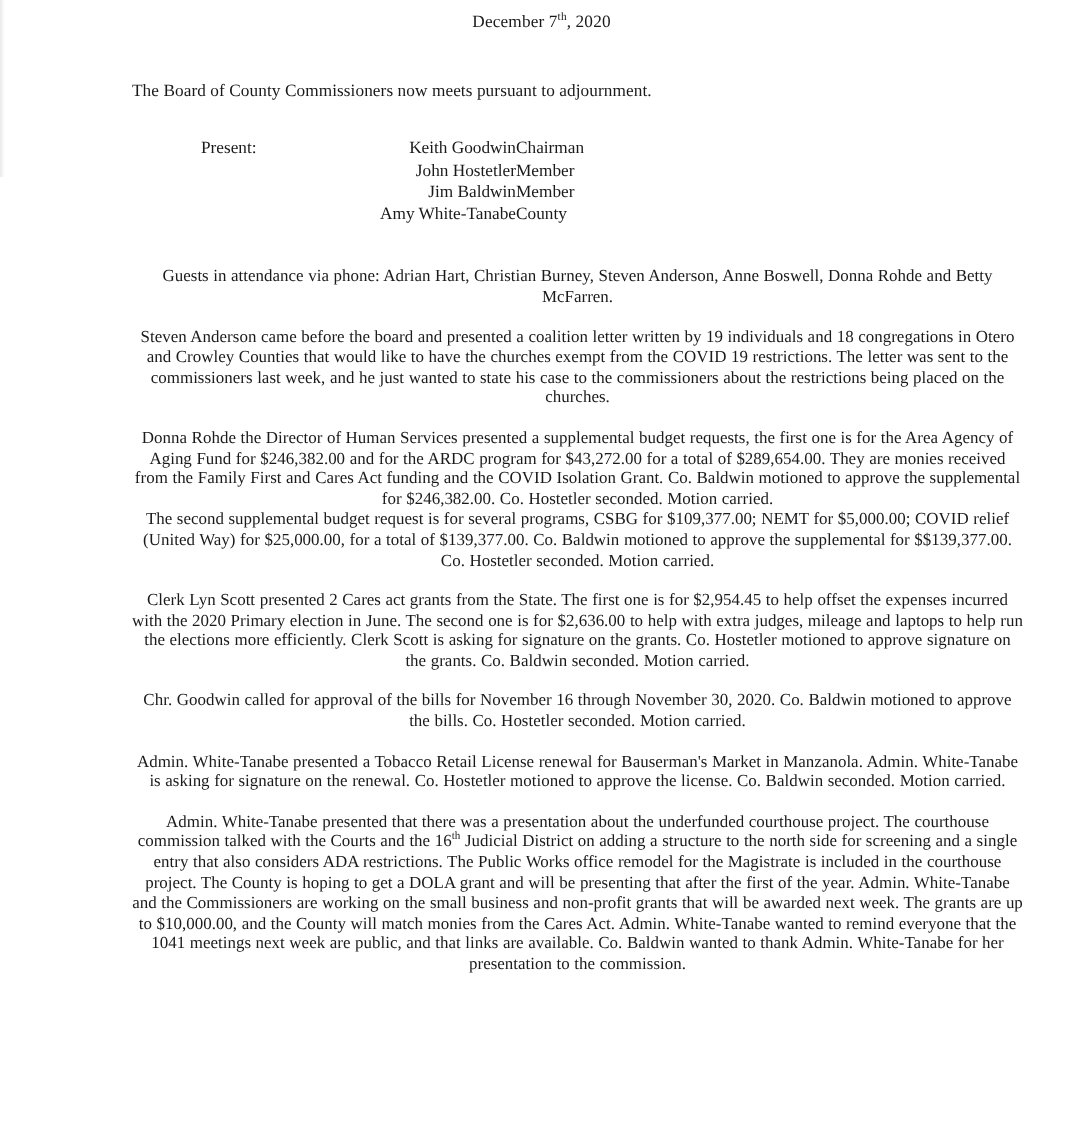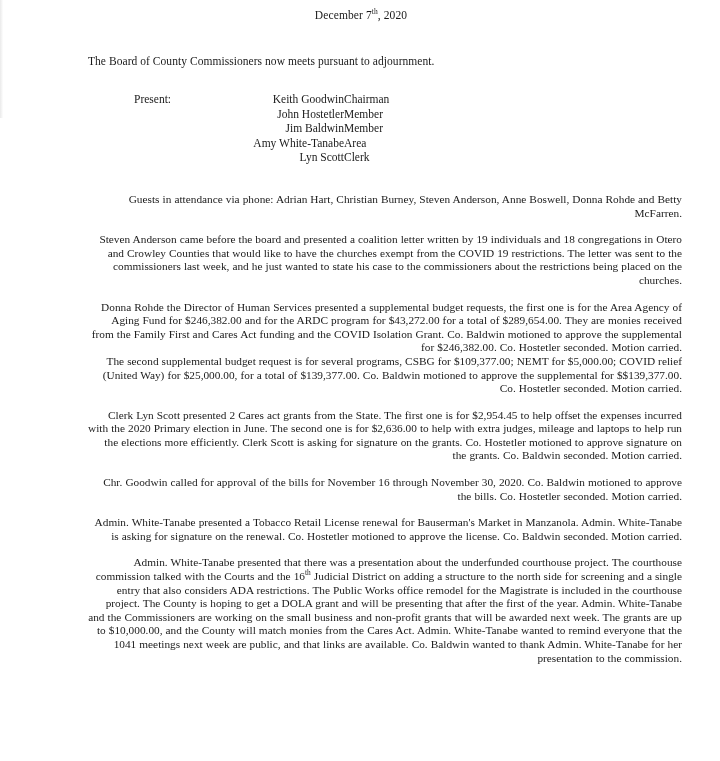--- a/index.html
+++ b/index.html
@@ -76,21 +76,21 @@
   .present-role {
     flex: 1 1 auto;
   }
   .paras {
     margin-top: 28px;
   }
   p.para {
     font-size: 11.3px;
     line-height: 13.6px;
     margin: 0 0 13px 0;
-    text-align: right;
+    text-align: center;
     letter-spacing: 0.01px;
     word-spacing: 0.2px;
   }
   p.para sup {
     font-size: 7.4px;
     vertical-align: super;
     line-height: 0;
   }
   p.para.tight {
     margin-bottom: 13px;
@@ -121,26 +121,21 @@
         <span class="present-role">Member</span>
       </div>
       <div class="present-row">
         <span class="present-label"></span>
         <span class="present-name">Jim Baldwin</span>
         <span class="present-role">Member</span>
       </div>
       <div class="present-row">
         <span class="present-label"></span>
         <span class="present-name">Amy White-Tanabe</span>
-        <span class="present-role">Area</span>
-      </div>
-      <div class="present-row">
-        <span class="present-label"></span>
-        <span class="present-name">Lyn Scott</span>
-        <span class="present-role">Clerk</span>
+        <span class="present-role">County</span>
       </div>
     </div>
 
     <div class="paras">
 
       <p class="para">Guests in attendance via phone: Adrian Hart, Christian Burney, Steven Anderson, Anne Boswell, Donna Rohde and Betty McFarren.</p>
 
 
       <p class="para">Steven Anderson came before the board and presented a coalition letter written by 19 individuals and 18 congregations in Otero and Crowley Counties that would like to have the churches exempt from the COVID 19 restrictions. The letter was sent to the commissioners last week, and he just wanted to state his case to the commissioners about the restrictions being placed on the churches.</p>
 

